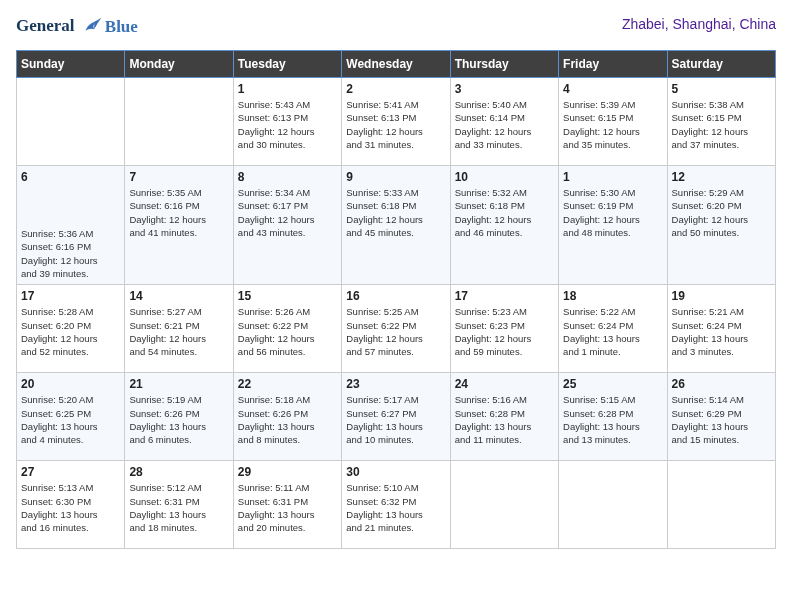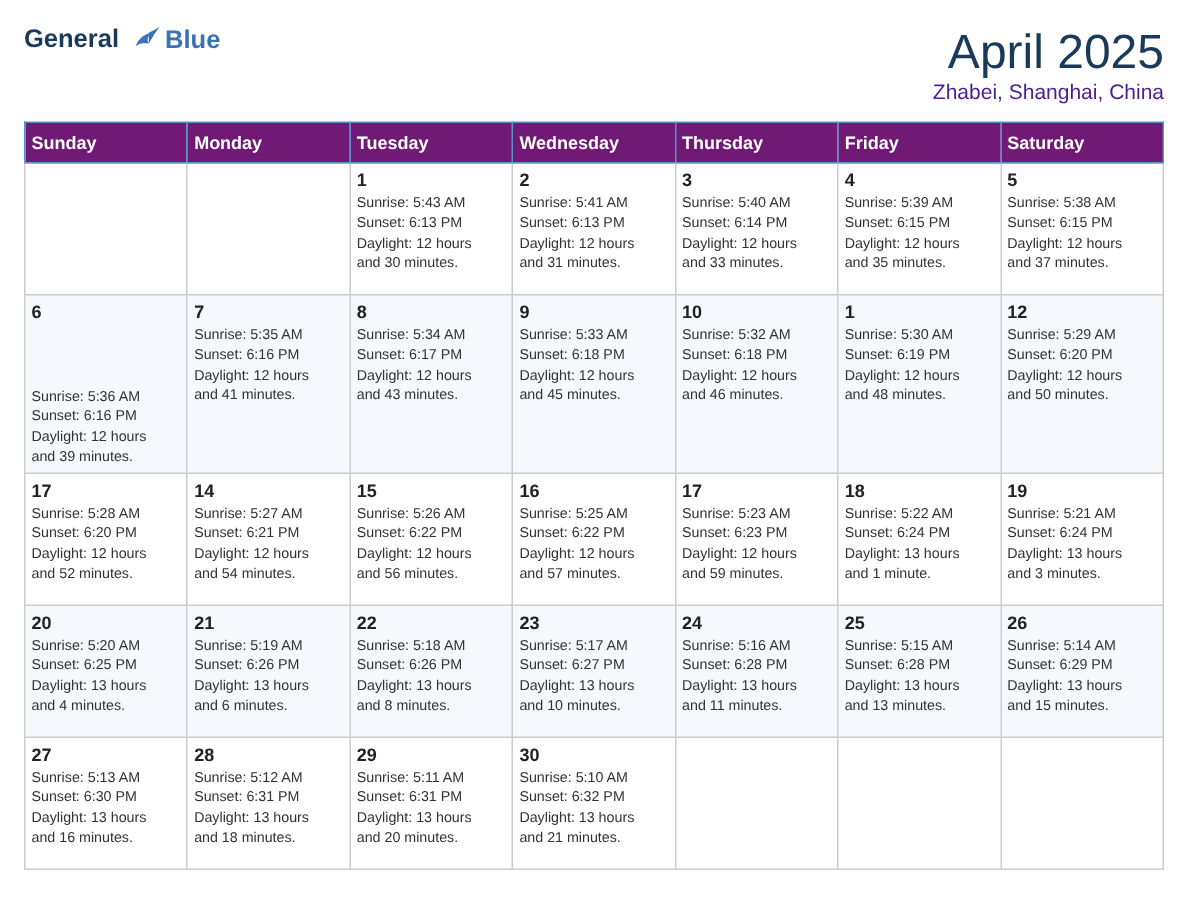--- a/index.html
+++ b/index.html
@@ -30,21 +30,21 @@
     }
     .location {
       font-size: 14px;
       color: #4c1d95;
     }
     table {
       width: 100%;
       border-collapse: collapse;
     }
     thead tr th {
-      background: #701a75;
+      background: #404040;
       color: #fff;
       font-size: 12px;
       font-weight: bold;
       padding: 6px 4px;
       text-align: left;
       border: 1px solid #5a8fd0;
       margin-top: 23px;
     }
     tbody tr td {
       border: 1px solid #ccc;
@@ -74,34 +74,33 @@
     td.empty {
       background: #fff;
     }
   </style>
 </head>
 <body>
 
 <div class="header">
   <div class="logo">
     <div>
-      <div style="display:flex;align-items:center;">
+      <div style="display:flex;align-items:center;font-family:Liberation Serif, serif;">
         <div style="font-size:17px;font-weight:bold;color:#1a3a5c;line-height:1.15;">
           <span style="color:#1a3a5c;">General</span>
           <svg style="display:inline-block;vertical-align:middle;margin-left:2px;" width="22" height="22" viewBox="0 0 30 30">
             <path d="M6 20 Q10 10 20 8 Q15 14 18 18 Q12 16 6 20Z" fill="#3a72b8"></path>
             <path d="M18 8 Q26 4 28 2 Q22 10 18 18 Q18 13 18 8Z" fill="#3a72b8"></path>
           </svg>
         </div>
         <div style="font-size:17px;font-weight:bold;color:#3a72b8;line-height:1.15;margin-left:2px;">Blue</div>
       </div>
     </div>
   </div>
   <div class="title-block">
-    <div class="month-title">April 2025</div>
     <div class="location">Zhabei, Shanghai, China</div>
   </div>
 </div>
 
 <table>
   <thead>
     <tr>
     <th>Sunday</th>
         <th>Monday</th>
         <th>Tuesday</th>

